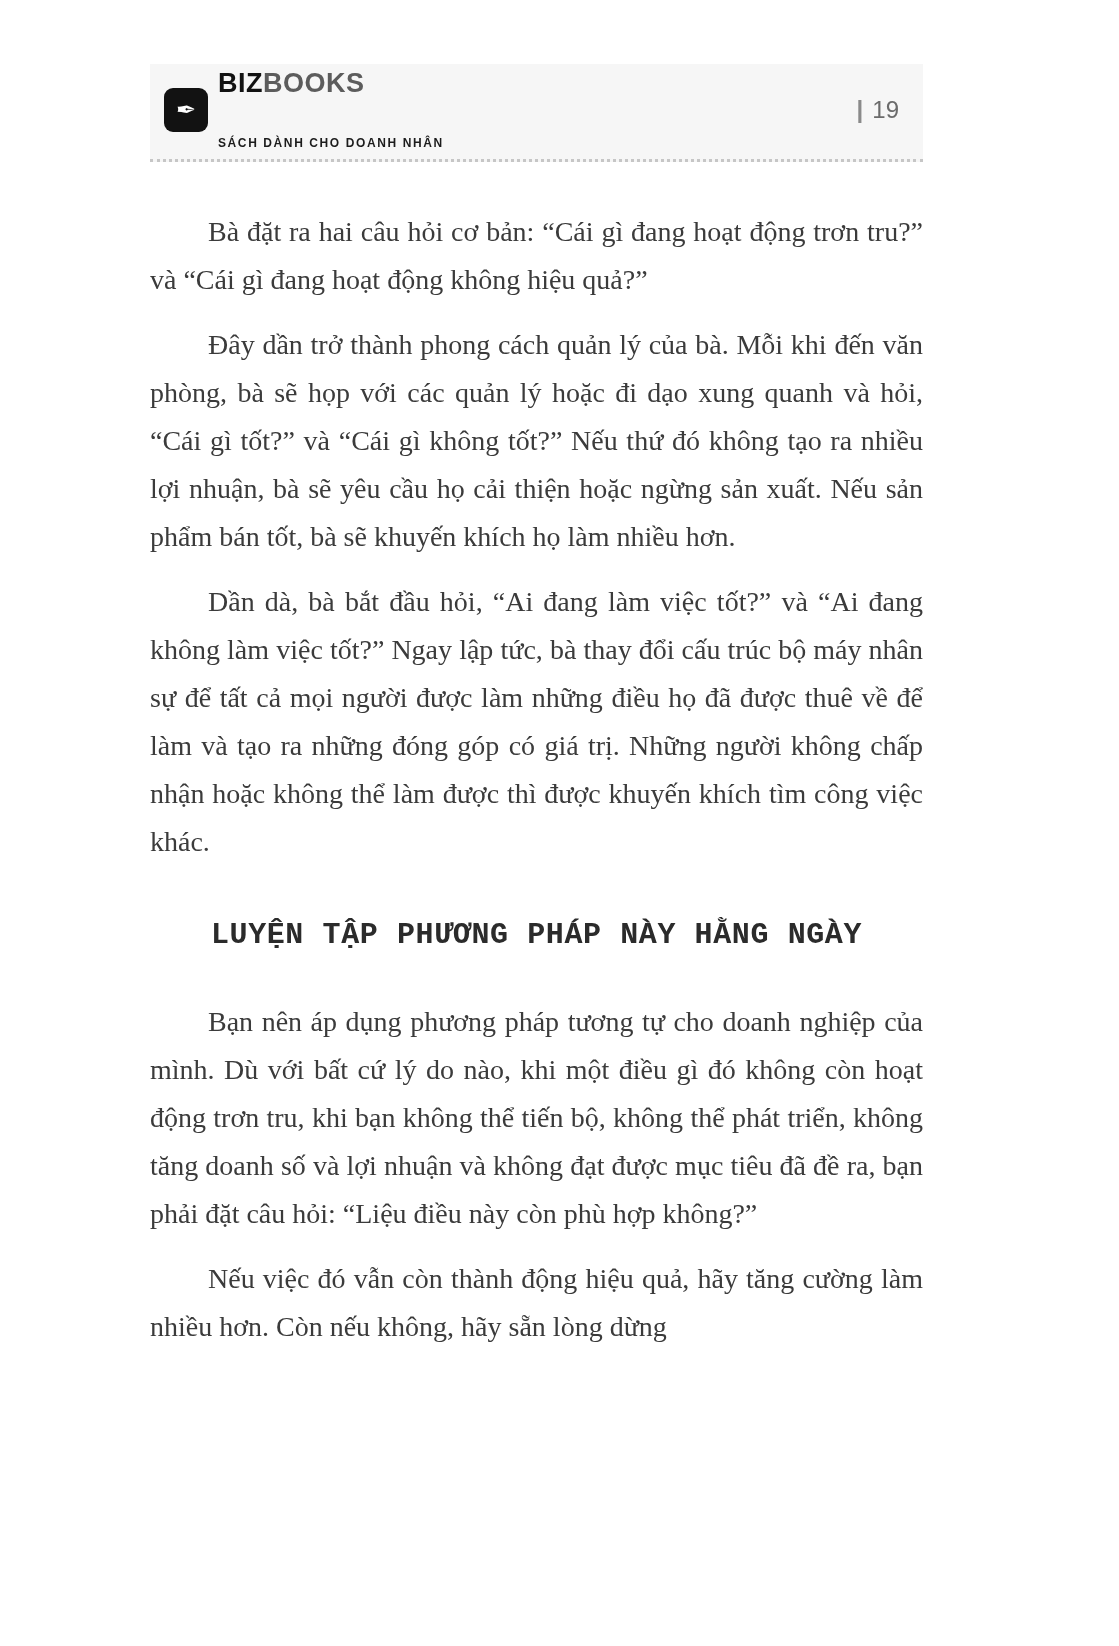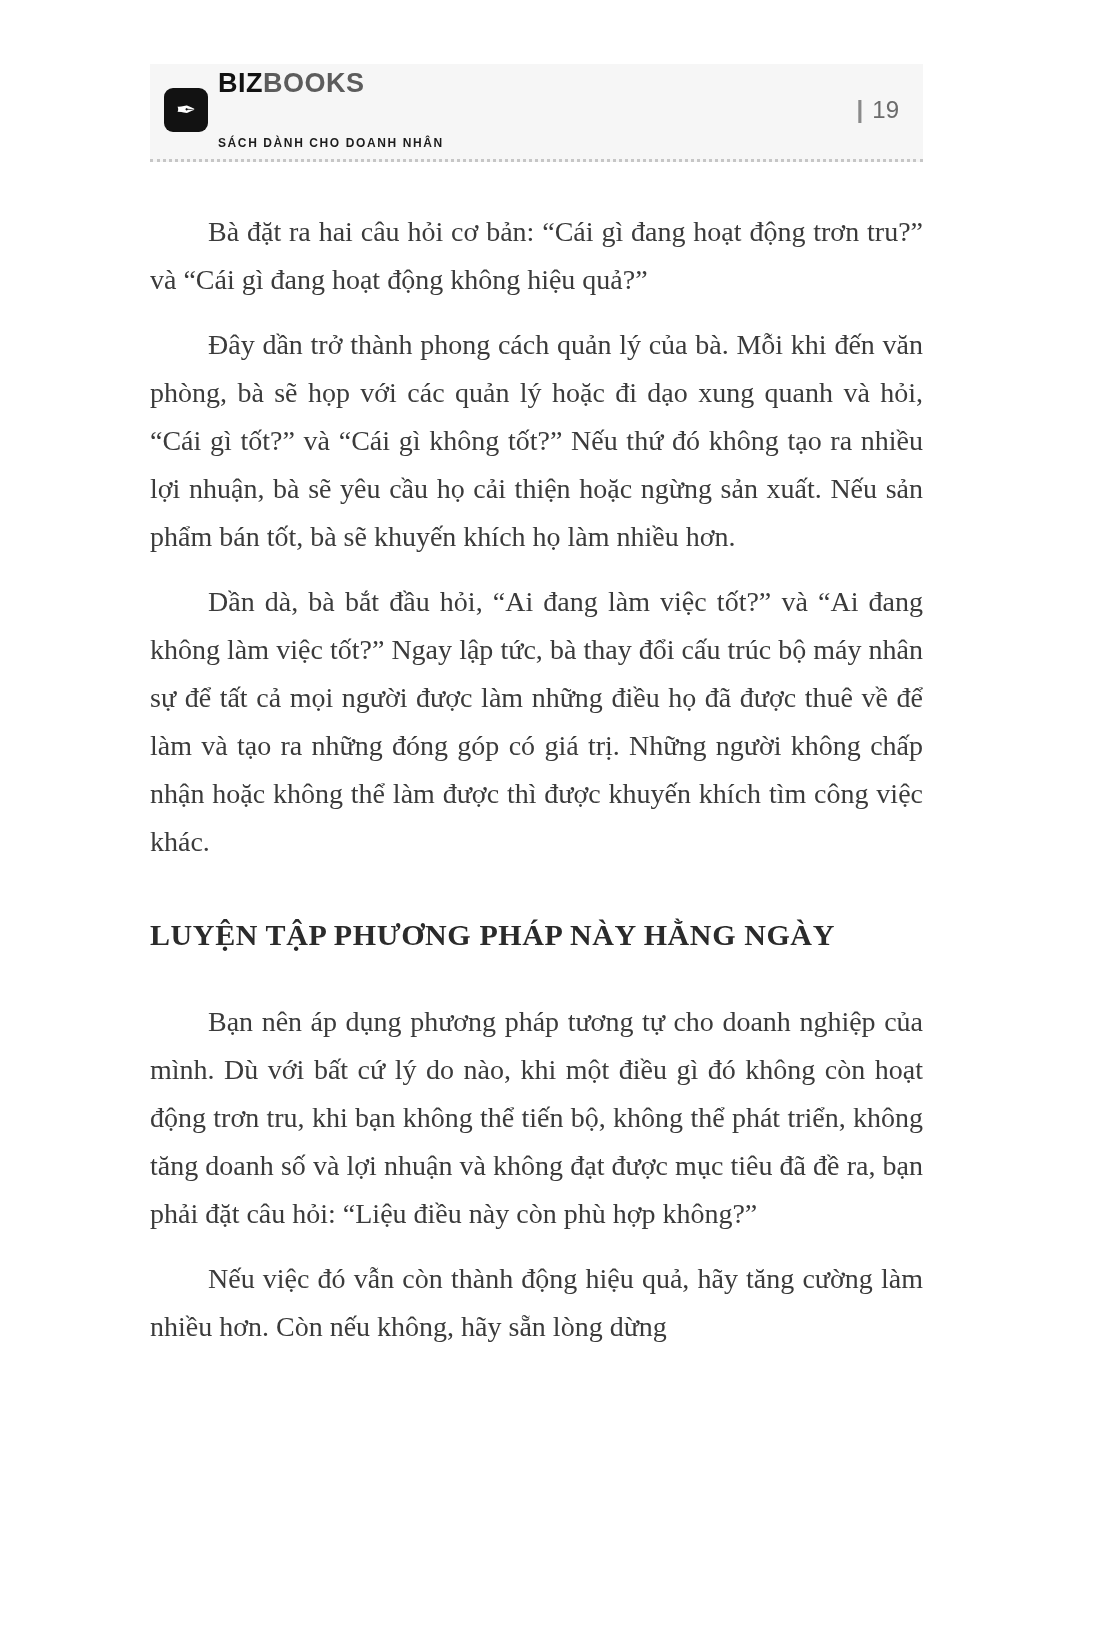--- a/index.html
+++ b/index.html
@@ -88,27 +88,27 @@
   }
   .content p{
     margin:0 0 17px 0;
     font-size:28px;
     line-height:48px;
     text-align:justify;
     text-indent:58px;
     color:#3b3b3b;
   }
   .section-heading{
-    font-family:Liberation Serif, serif;
+    font-family:Liberation Mono, monospace;
     font-weight:bold;
     font-size:30px;
     letter-spacing:.6px;
     color:#2b2b2b;
     margin:52px 0 46px 0;
-    text-align:left;
+    text-align:center;
   }
 </style>
 </head>
 <body>
 
 <div class="page">
   <div class="print-area">
 
     <div class="page-header">
       <div class="brand">

